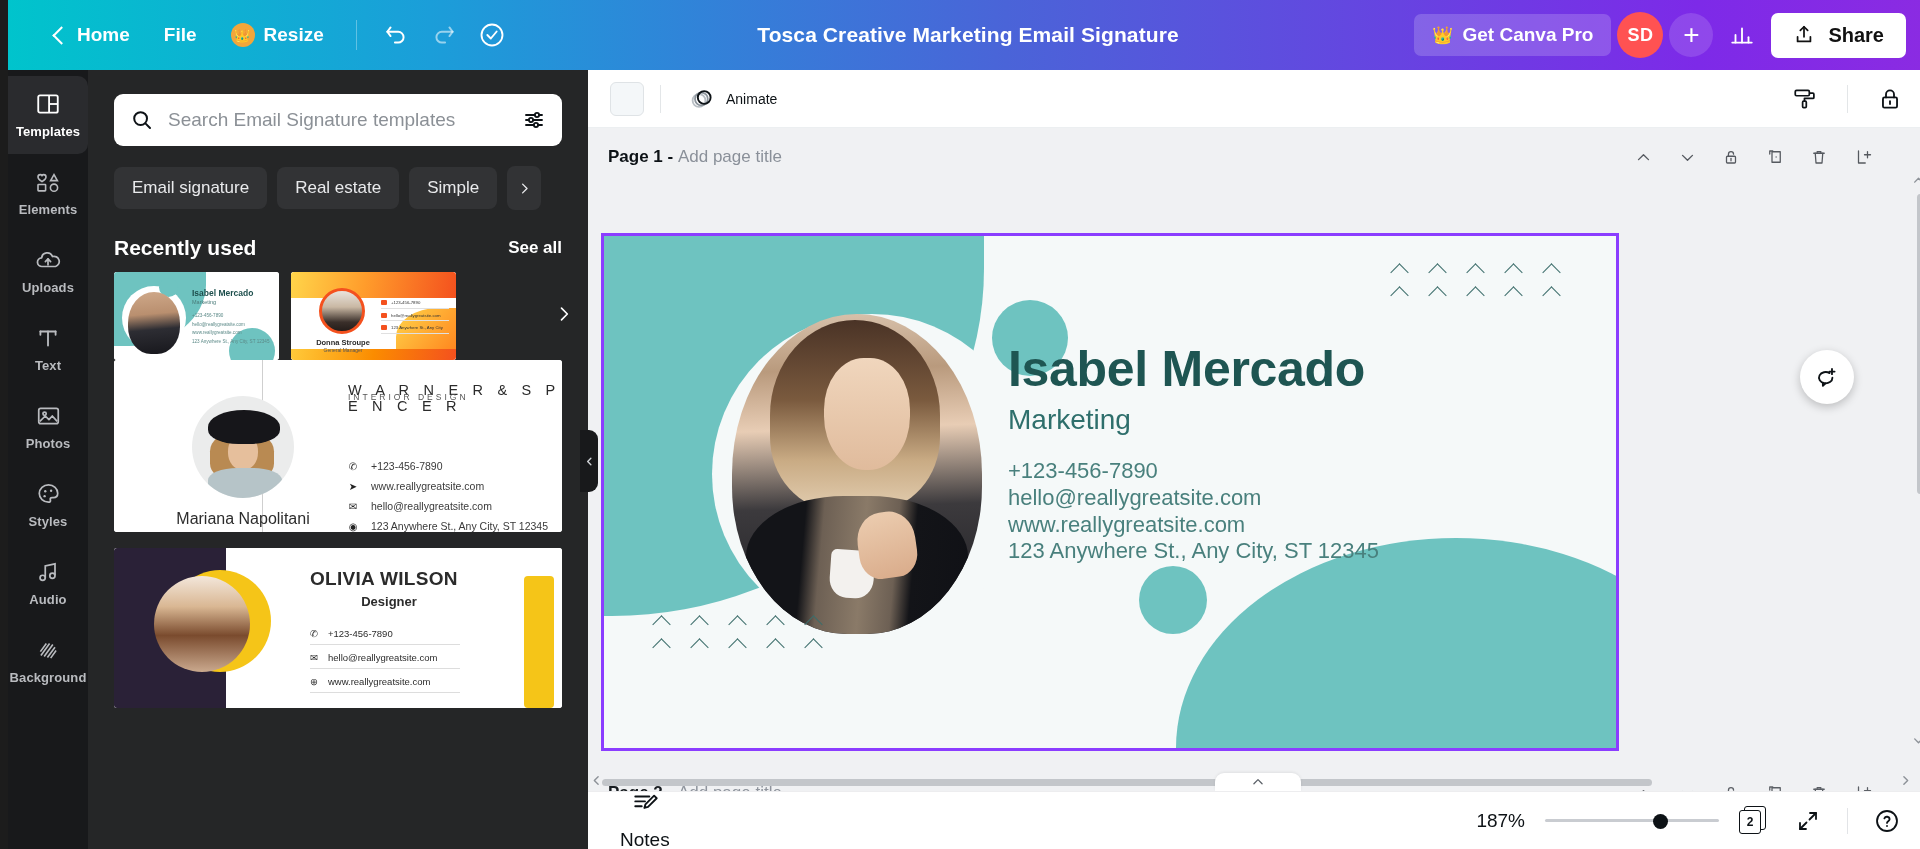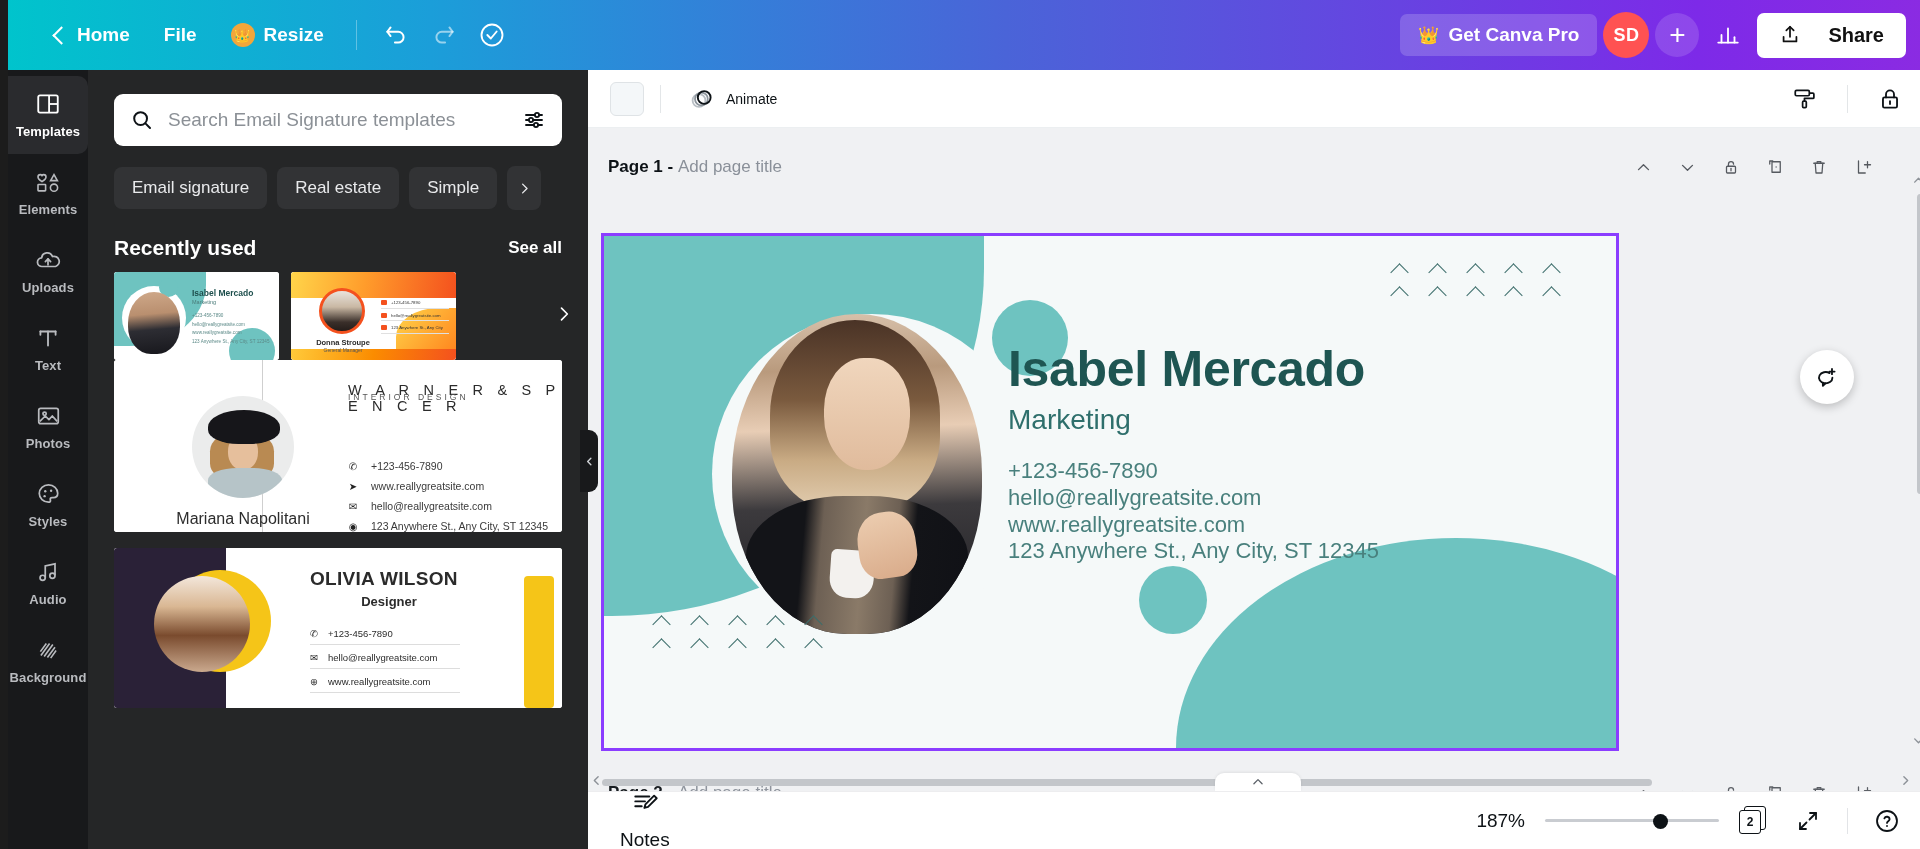--- a/index.html
+++ b/index.html
@@ -53,21 +53,21 @@
     width:46px;height:46px;border-radius:50%;background:#ff5252;color:#fff;
     display:flex;align-items:center;justify-content:center;font-size:18px;font-weight:700;
     cursor:pointer; letter-spacing:.5px;
   }
   .plus-btn{
     width:44px;height:44px;border-radius:50%;background:rgba(255,255,255,.14);
     display:flex;align-items:center;justify-content:center;color:#fff;font-size:28px;font-weight:300;
     cursor:pointer; line-height:1;
   }
   .share-btn{
-    display:flex;align-items:center;gap:27px;background:#fff;color:#111;
+    display:flex;align-items:center;gap:13px;background:#fff;color:#111;
     font-size:20px;font-weight:700;padding:11px 22px;border-radius:7px;cursor:pointer;
   }
 
   
   .rail{
     position:absolute;left:0;top:70px;width:80px;height:779px;background:#18191b;
     display:flex;flex-direction:column;align-items:center;padding-top:6px; z-index:30;
   }
   .rail-item{
     width:80px;height:78px;display:flex;flex-direction:column;align-items:center;justify-content:center;
@@ -205,21 +205,21 @@
     display:flex;align-items:center;gap:11px;font-size:14px;color:#0d1216;font-weight:400;
     padding:8px 12px;border-radius:6px;cursor:pointer;
   }
   .ed-tb-right{ margin-left:auto; display:flex; align-items:center; gap:4px; }
   .ed-ic{ width:44px;height:44px;display:flex;align-items:center;justify-content:center;border-radius:6px;cursor:pointer;}
 
   .canvas-area{
     position:absolute;left:0;top:58px;width:1340px;height:664px;background:#f0f1f3;overflow:hidden;
   }
   .page-head{
-    position:absolute;left:20px;top:22px;width:1272px;display:flex;align-items:center;
+    position:absolute;left:20px;top:12px;width:1272px;display:flex;align-items:center;
   }
   .page-label{ font-size:17px;color:#0d1216;font-weight:600; }
   .page-label .muted{ color:#8a9099;font-weight:400;cursor:text; }
   .page-tools{ margin-left:auto; display:flex; align-items:center; gap:10px; }
   .pt{ width:34px;height:34px;display:flex;align-items:center;justify-content:center;border-radius:5px;cursor:pointer;color:#55595f; }
 
   .design{
     position:absolute;left:16px;top:108px;width:1012px;height:512px;
     background:#f5f9f9;outline:3px solid #8b3dff; overflow:hidden;
   }
@@ -349,20 +349,21 @@
         </svg>
       </div>
       <div class="icon-btn">
         <svg width="28" height="28" viewBox="0 0 24 24" fill="none" stroke="#ffffff" stroke-width="1.6" stroke-linecap="round" stroke-linejoin="round">
           <circle cx="12" cy="12" r="9"></circle>
             <polyline points="8 12 11 15 16 9"></polyline>
         </svg>
       </div>
     </div>
 
+    <div class="tb-title">Tosca Creative Marketing Email Signature</div>
 
     <div class="tb-right">
       <div class="pro-btn">
         <span style="font-size:17px;line-height:1">👑</span>
         <span>Get Canva Pro</span>
       </div>
       <div class="avatar">SD</div>
       <div class="plus-btn">
         <span>+</span>
       </div>

